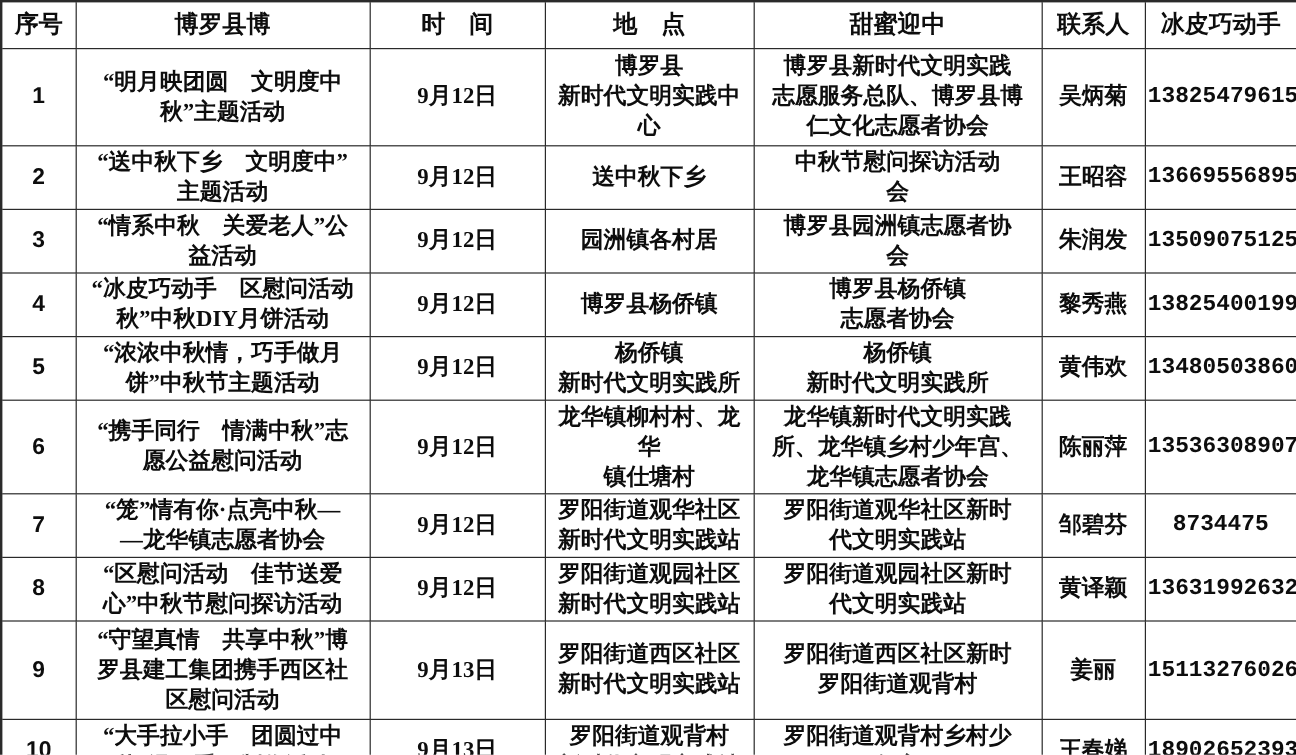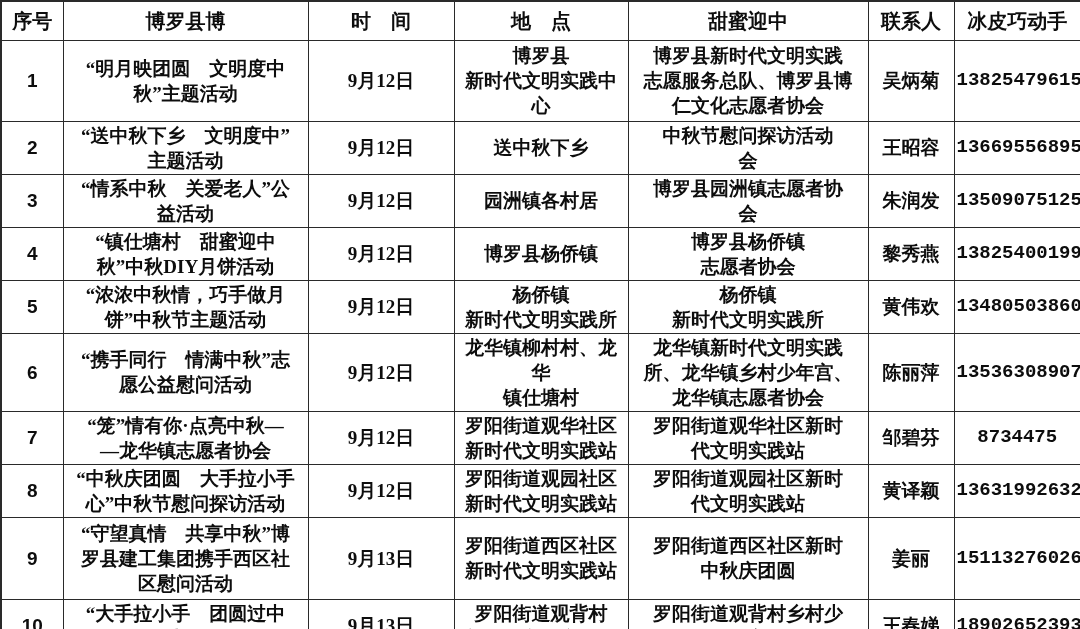--- a/index.html
+++ b/index.html
@@ -126,21 +126,21 @@
 益活动</td>
         <td class="c-time">9月12日</td>
         <td class="c-location">园洲镇各村居</td>
         <td class="c-organizer">博罗县园洲镇志愿者协
 会</td>
         <td class="c-contact">朱润发</td>
         <td class="c-phone">13509075125</td>
       </tr>
       <tr>
         <td class="c-index">4</td>
-        <td class="c-name">“镇仕塘村　甜蜜迎中
+        <td class="c-name">“冰皮巧动手　区慰问活动
 秋”中秋DIY月饼活动</td>
         <td class="c-time">9月12日</td>
         <td class="c-location">博罗县杨侨镇</td>
         <td class="c-organizer">博罗县杨侨镇
 志愿者协会</td>
         <td class="c-contact">黎秀燕</td>
         <td class="c-phone">13825400199</td>
       </tr>
       <tr>
         <td class="c-index">5</td>
@@ -174,40 +174,40 @@
         <td class="c-time">9月12日</td>
         <td class="c-location">罗阳街道观华社区
 新时代文明实践站</td>
         <td class="c-organizer">罗阳街道观华社区新时
 代文明实践站</td>
         <td class="c-contact">邹碧芬</td>
         <td class="c-phone">8734475</td>
       </tr>
       <tr>
         <td class="c-index">8</td>
-        <td class="c-name">“中秋庆团圆　大手拉小手
+        <td class="c-name">“区慰问活动　佳节送爱
 心”中秋节慰问探访活动</td>
         <td class="c-time">9月12日</td>
         <td class="c-location">罗阳街道观园社区
 新时代文明实践站</td>
         <td class="c-organizer">罗阳街道观园社区新时
 代文明实践站</td>
         <td class="c-contact">黄译颖</td>
         <td class="c-phone">13631992632</td>
       </tr>
       <tr>
         <td class="c-index">9</td>
         <td class="c-name">“守望真情　共享中秋”博
 罗县建工集团携手西区社
 区慰问活动</td>
         <td class="c-time">9月13日</td>
         <td class="c-location">罗阳街道西区社区
 新时代文明实践站</td>
         <td class="c-organizer">罗阳街道西区社区新时
-中秋庆团圆</td>
+罗阳街道观背村</td>
         <td class="c-contact">姜丽</td>
         <td class="c-phone">15113276026</td>
       </tr>
       <tr>
         <td class="c-index">10</td>
         <td class="c-name">“大手拉小手　团圆过中
 秋”汤圆手工制作活动</td>
         <td class="c-time">9月13日</td>
         <td class="c-location">罗阳街道观背村
 新时代文明实践站</td>

